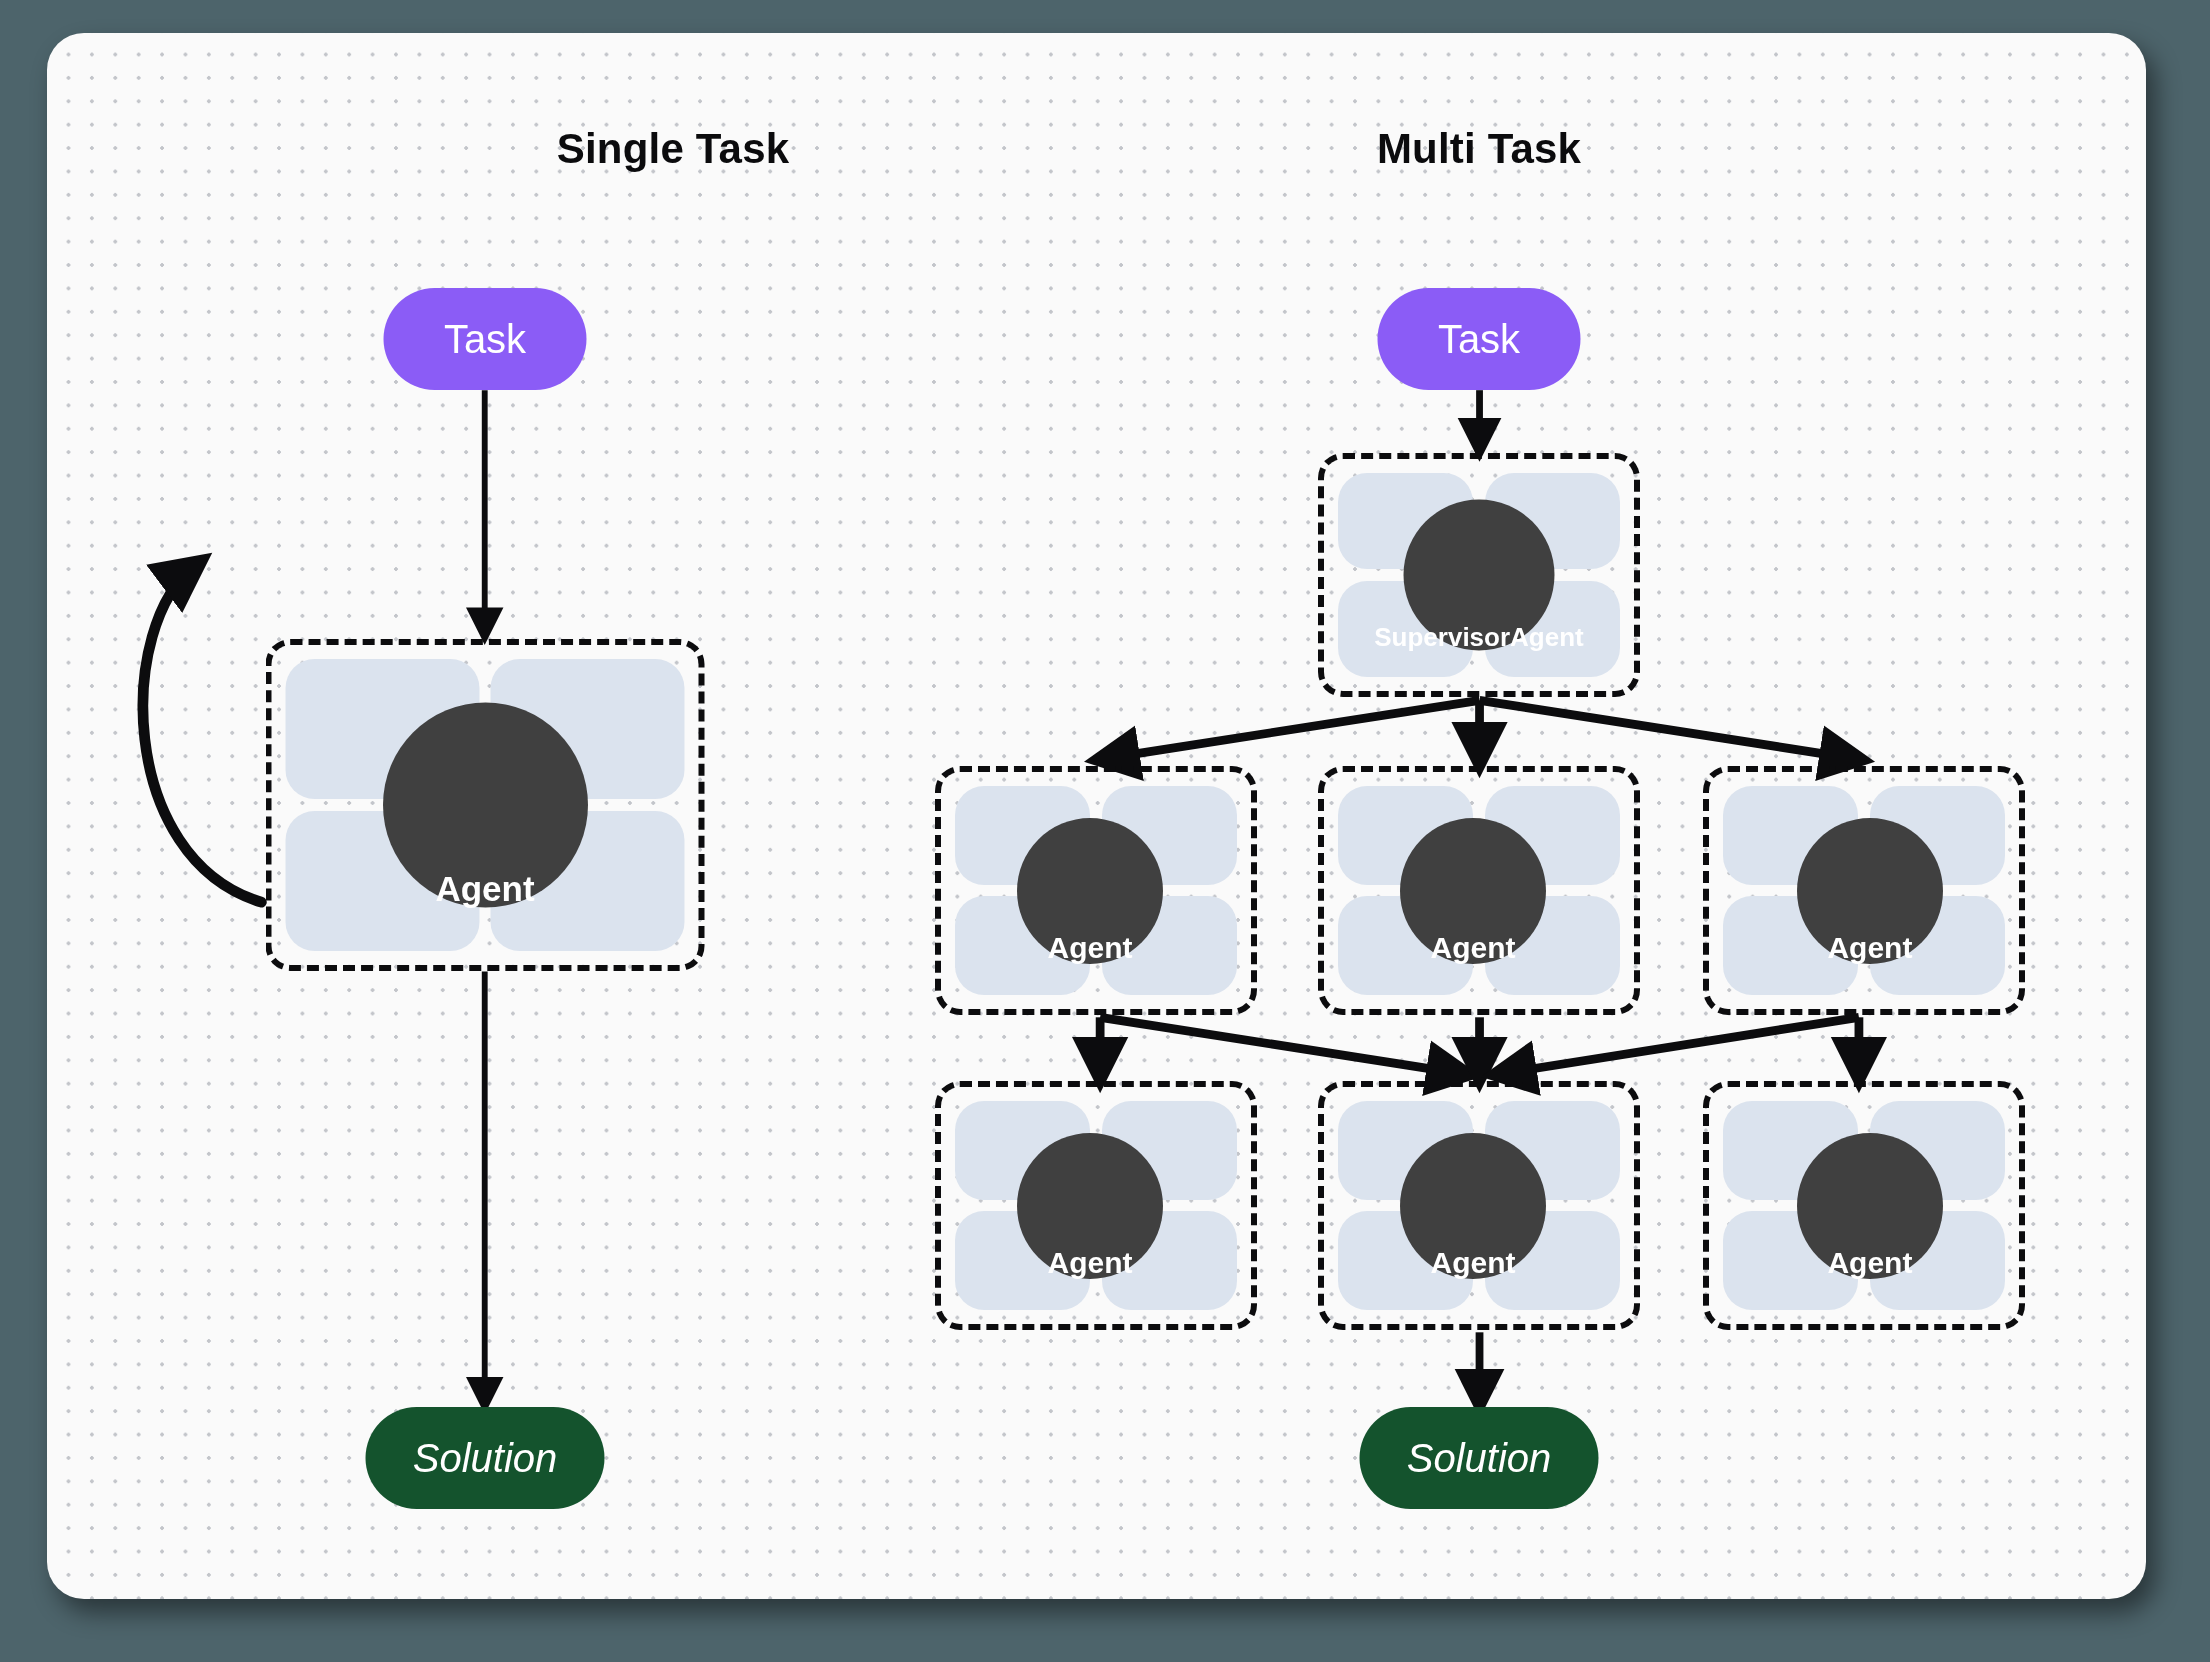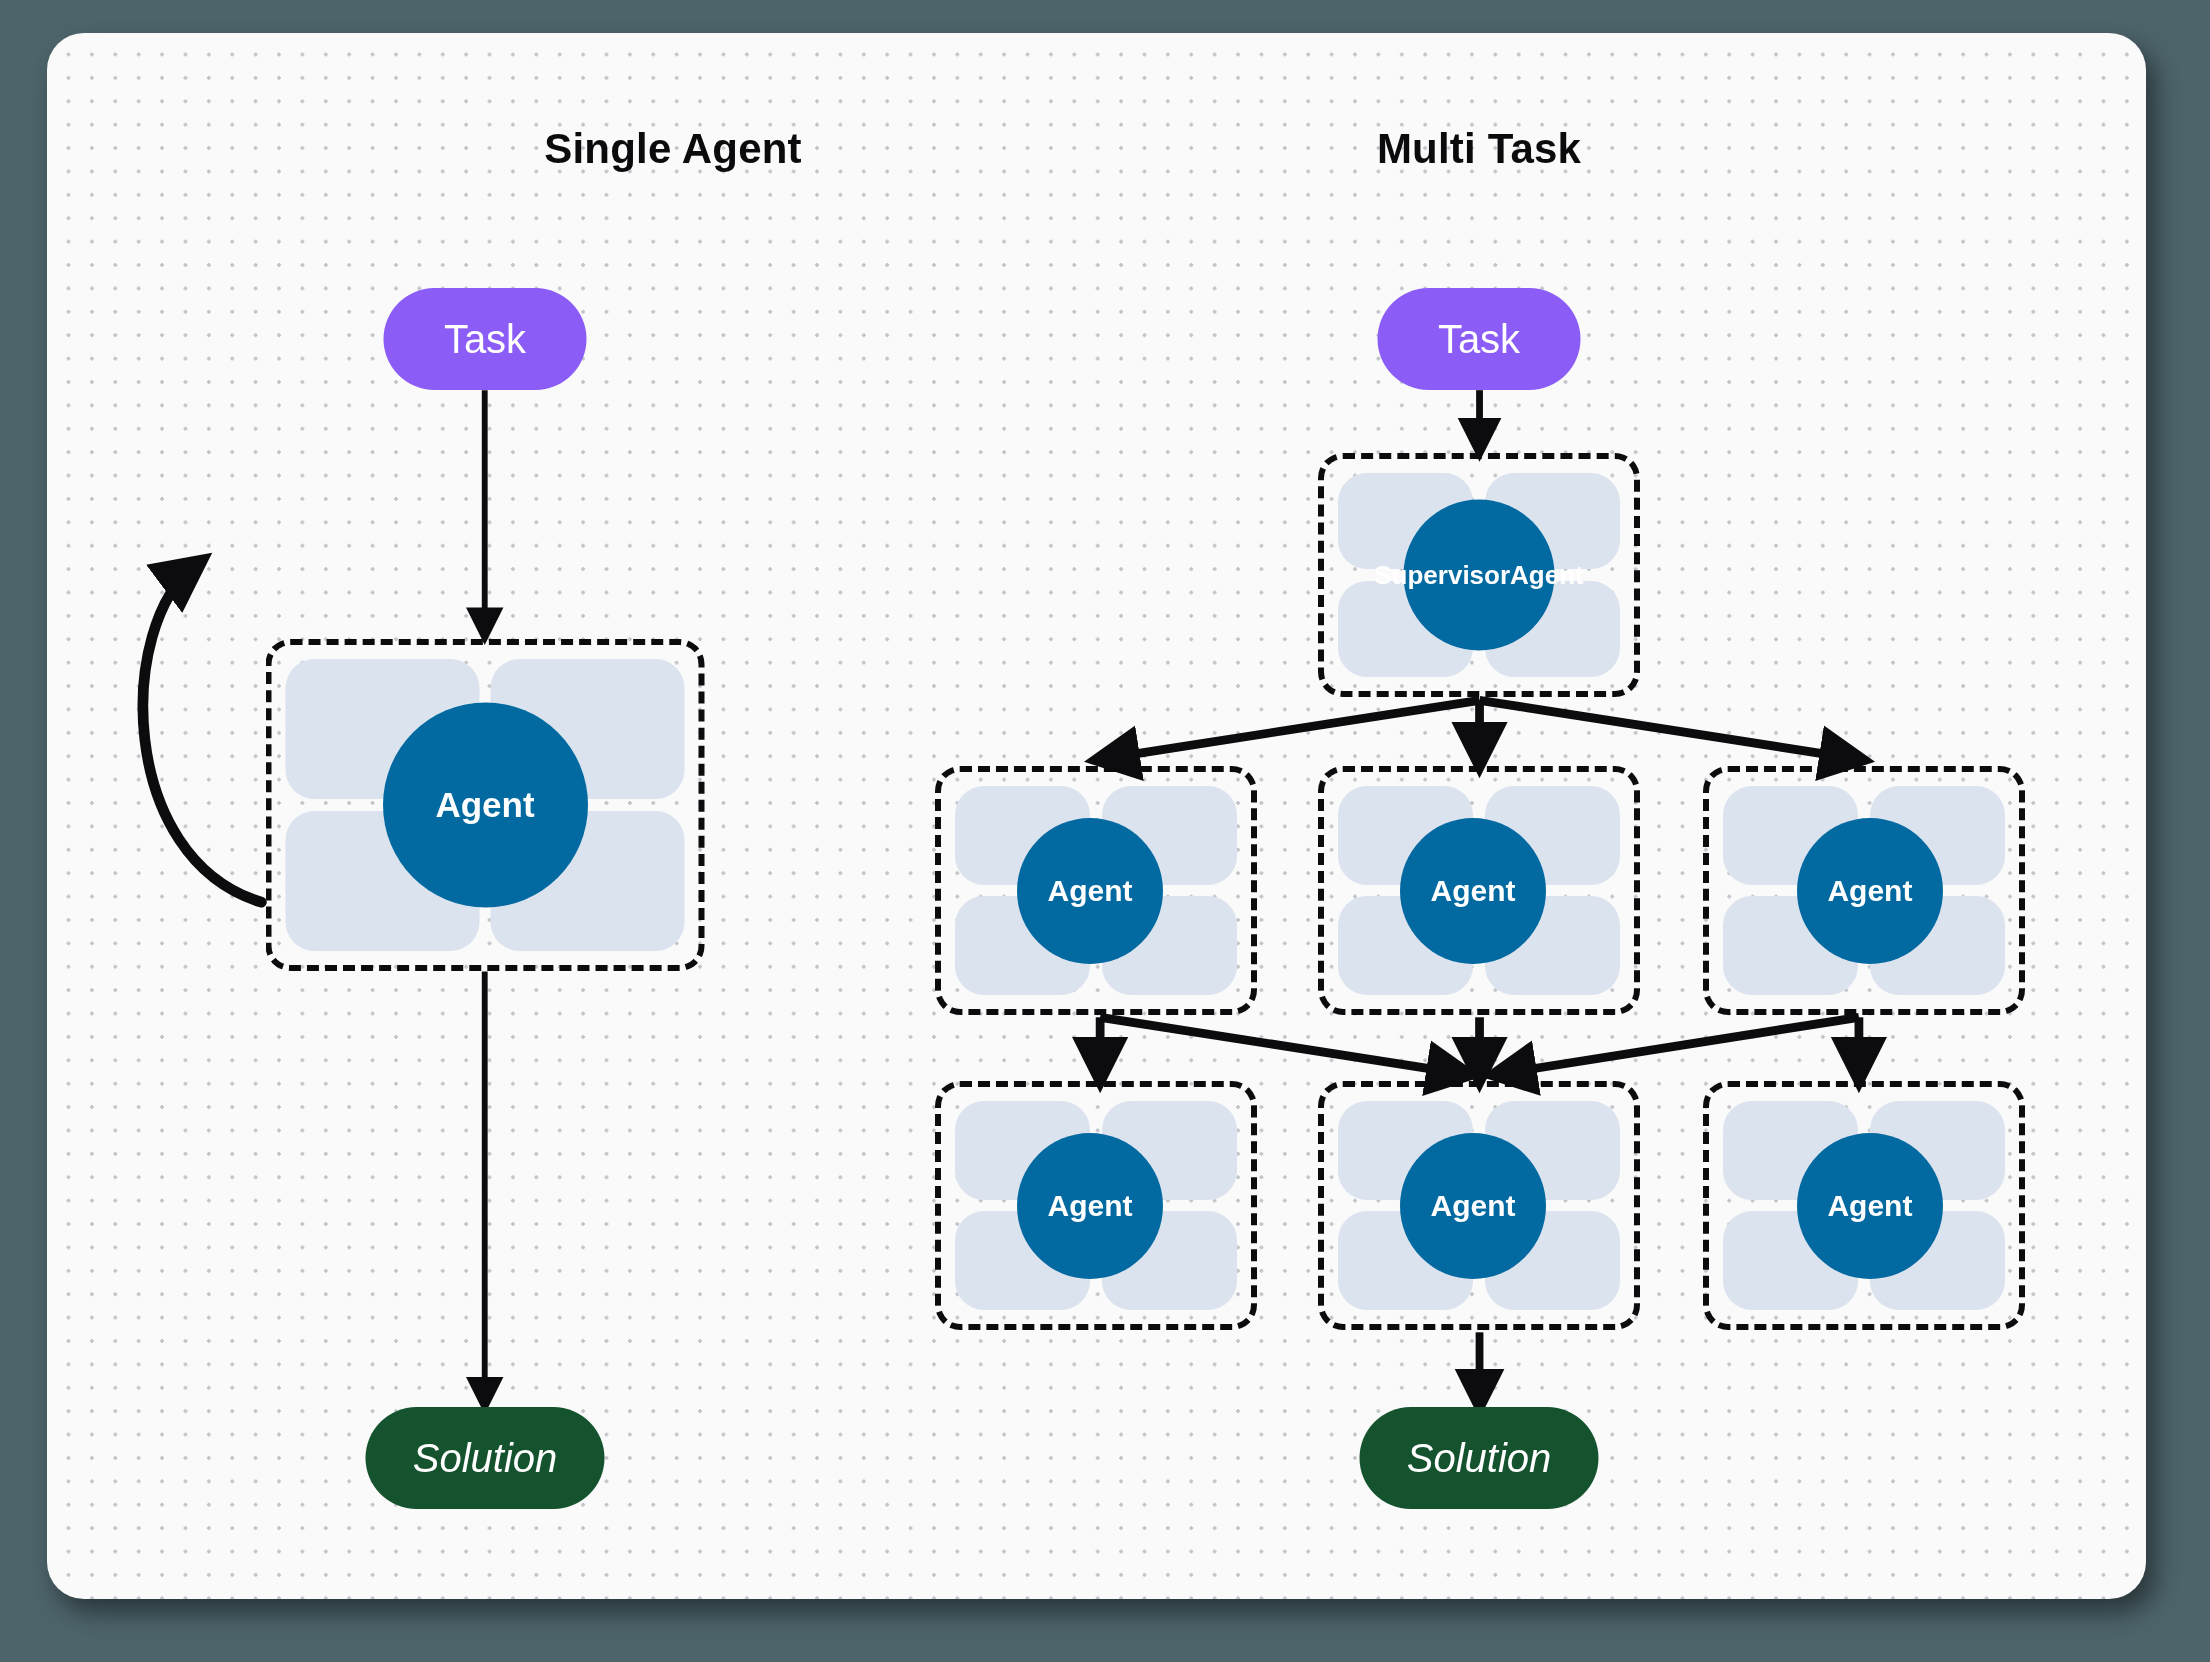--- a/index.html
+++ b/index.html
@@ -67,23 +67,23 @@
     gap:11.7px;
   }
   .tile{
     background:#dbe3ee;
     border-radius:29px;
   }
   .core{
     position:absolute;
     top:50%;
     border-radius:50%;
-    background:#0369a1;
+    background:#404040;
     color:#ffffff;
-    display:flex;align-items:center;justify-content:center;
+    display:flex;align-items:flex-end;justify-content:center;
     text-align:center;
     font-weight:bold;
     line-height:1.05;
     transform:translate(-50%,-50%);
   }
   .core.big{font-size:35px;}
   .core.small{font-size:26px;}
 </style>
 </head>
 <body>
@@ -118,21 +118,21 @@
   <line x1="1128" y1="1043" x2="1500" y2="1101" stroke="#0c0c0e" stroke-width="9" marker-end="url(#ah)"></line>
   <line x1="1517" y1="1043" x2="1517" y2="1101" stroke="#0c0c0e" stroke-width="9" marker-end="url(#ah)"></line>
   <line x1="1906" y1="1043" x2="1538" y2="1101" stroke="#0c0c0e" stroke-width="9" marker-end="url(#ah)"></line>
   <line x1="1906" y1="1043" x2="1906" y2="1101" stroke="#0c0c0e" stroke-width="9" marker-end="url(#ah)"></line>
 
   <line x1="1517" y1="1366" x2="1517" y2="1437" stroke="#0c0c0e" stroke-width="8" marker-end="url(#ah)"></line>
 </svg>
 
 <div class="layer">
 
-  <div class="title" style="left:673px;top:125px;">Single Agent</div>
+  <div class="title" style="left:673px;top:125px;">Single Task</div>
   <div class="title" style="left:1479px;top:125px;">Multi Task</div>
 
   <div class="pill task" style="left:485px;top:288px;width:203px;height:102px;">Task</div>
 
   <div class="agentbox" style="left:485px;top:639px;width:439px;height:332px;">
     <div class="tiles">
       <div class="tile"></div>
       <div class="tile"></div>
       <div class="tile"></div>
       <div class="tile"></div>

